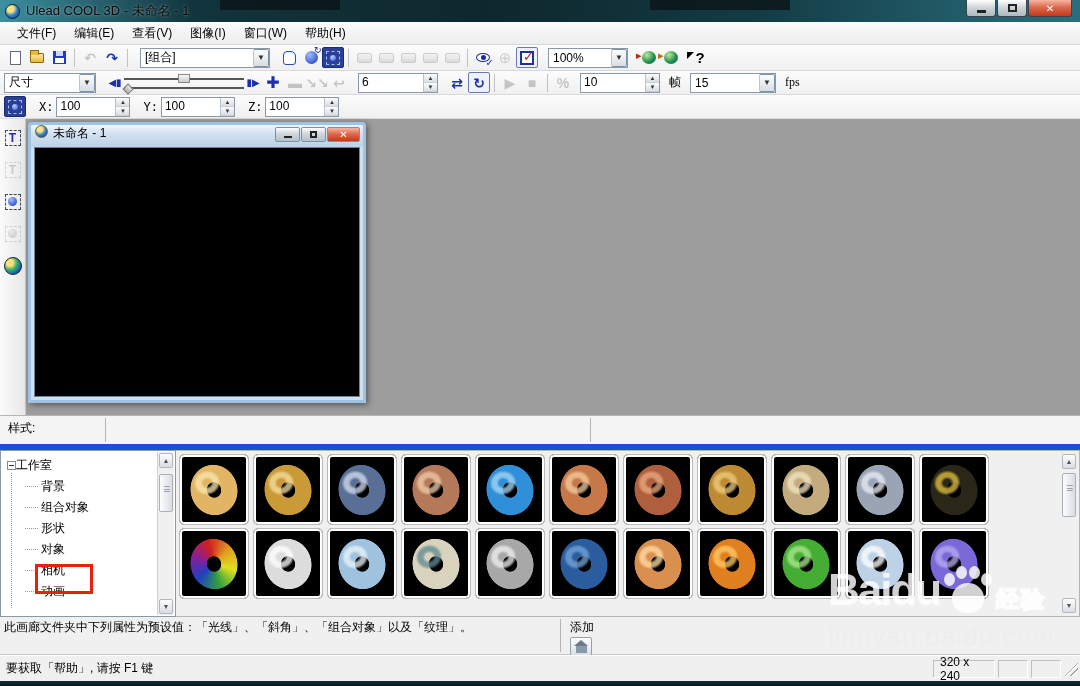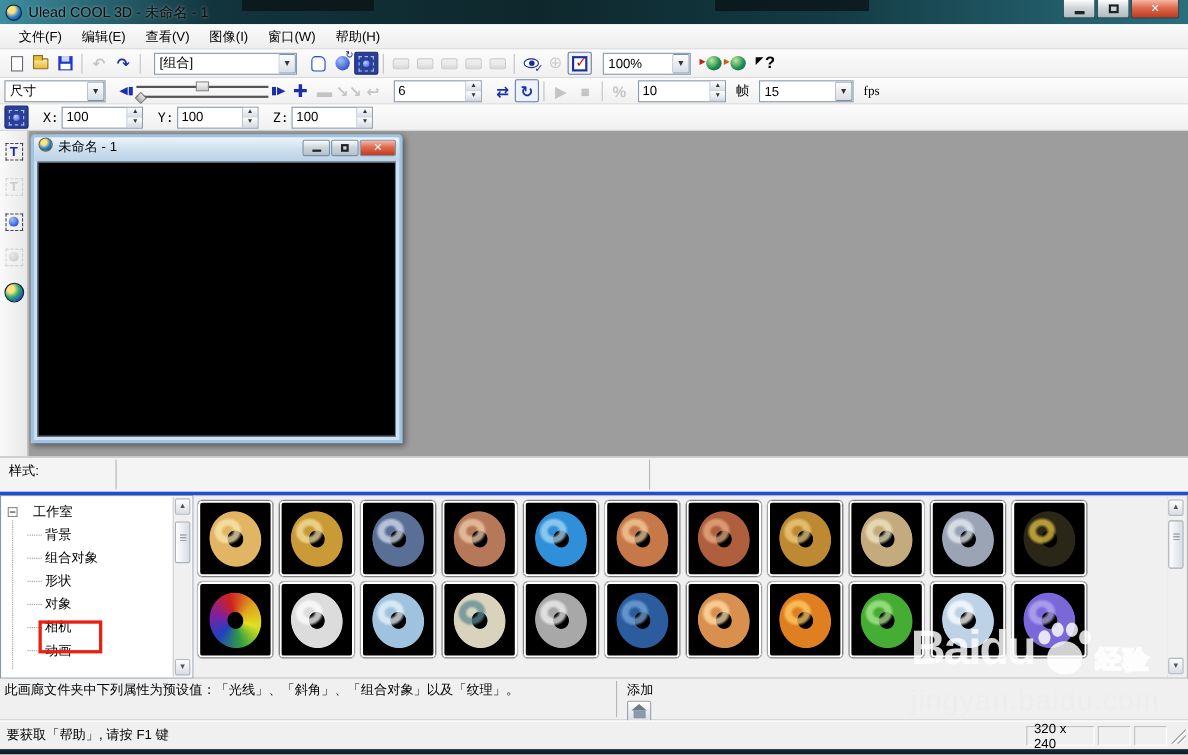--- a/index.html
+++ b/index.html
@@ -109,30 +109,30 @@
   .childtitle .ctext { font-size:12px; }
   .cbtns { position:absolute; right:3px; top:2px; display:flex; gap:1px; }
   .cbtn { width:25px; height:15px; border:1px solid #7a92a8; border-radius:2px; background:linear-gradient(#fdfdfd,#cfd6da 45%,#b4c2cc); display:flex; align-items:center; justify-content:center; }
   .cbtn.close { width:33px; background:linear-gradient(#f7b6a4,#e06a4e 45%,#c03a1e); color:#fff; font-weight:bold; font-size:10px; }
   .cglyph-min { width:8px; height:2px; background:#222; margin-top:5px; }
   .cglyph-rest { width:7px; height:7px; border:2px solid #222; }
   .canvas { position:absolute; left:3px; top:22px; right:3px; bottom:3px; background:#000; border:1px solid #6a849c; }
 
   
   .stylerow { position:absolute; left:0; top:415px; width:1080px; height:35px; background:#f4f4f4;
-    border-top:1px solid #b5b5b5; border-bottom:3px solid #1d4ed8; }
+    border-top:1px solid #b5b5b5; border-bottom:6px solid #1d4ed8; }
   .stylerow .slabel { position:absolute; left:8px; top:4px; }
   .stylerow .vsep1 { position:absolute; left:105px; top:2px; bottom:2px; width:1px; background:#b5b5b5; }
   .stylerow .vsep2 { position:absolute; left:590px; top:2px; bottom:2px; width:1px; background:#b5b5b5; }
 
   
   .bottompanes { position:absolute; left:0; top:450px; width:1080px; height:167px; display:flex; }
   .treepane { width:176px; height:167px; background:#fff; border:1px solid #8a98a8; position:relative; overflow:hidden; }
   .tree { padding:4px 0 0 6px; line-height:21px; white-space:nowrap; }
-  .tree .root { display:flex; align-items:center; gap:14px; }
+  .tree .root { display:flex; align-items:center; gap:0; }
   .expander { width:9px; height:9px; border:1px solid #888; background:#fff; position:relative; display:inline-block; }
   .expander:after { content:""; position:absolute; left:1px; top:3px; width:5px; height:1px; background:#333; }
   .tree .child { display:flex; align-items:center; padding-left:18px; position:relative; }
   .tree .child .dot { width:13px; border-top:1px dotted #9a9a9a; margin-right:3px; }
   .tree .vline { position:absolute; left:10px; top:22px; bottom:8px; border-left:1px dotted #9a9a9a; }
   .vscroll { position:absolute; right:1px; top:1px; bottom:1px; width:17px; background:#f0f0f0; border-left:1px solid #d0d0d0; }
   .vscroll .sbtn { position:absolute; left:1px; width:14px; height:15px; background:linear-gradient(#fdfdfd,#d8dde4); border:1px solid #b0b8c0; border-radius:2px; font-size:7px; text-align:center; line-height:14px; color:#555; }
   .vscroll .sbtn.up { top:1px; } .vscroll .sbtn.down { bottom:1px; }
   .vscroll .sthumb2 { position:absolute; left:1px; top:22px; width:14px; height:38px; background:linear-gradient(90deg,#fdfdfd,#d8dde4); border:1px solid #a8b0b8; border-radius:2px; }
   .vscroll .sthumb2:after { content:"☰"; position:absolute; left:3px; top:10px; font-size:8px; color:#889; }

